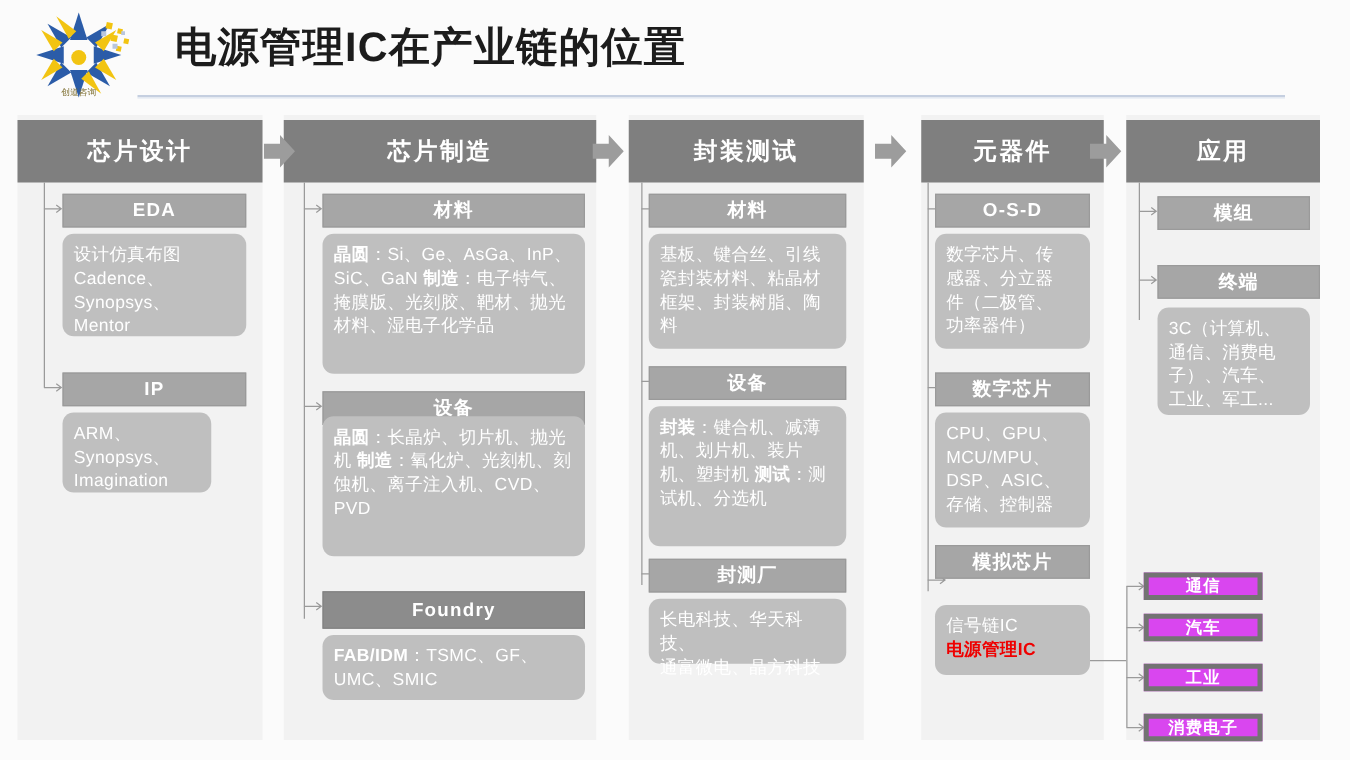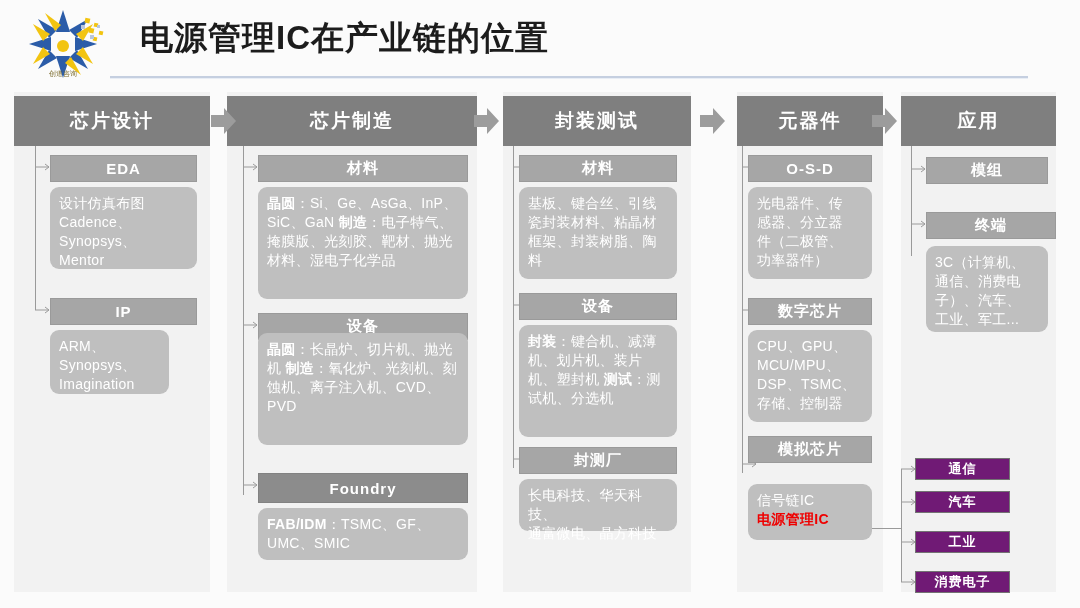--- a/index.html
+++ b/index.html
@@ -44,24 +44,24 @@
   .subhead.dark{background:#8c8c8c;border-color:#828282;}
   .detail{
     position:absolute;background:#bfbfbf;color:#ffffff;
     border-radius:9px;
     font-size:14px;line-height:19px;
     padding:7px 9px;box-sizing:border-box;
     letter-spacing:0.3px;
   }
   .detail .hl{color:#ef0000;font-weight:bold;}
   .leaf{
-    position:absolute;background:#701a75;color:#ffffff;
+    position:absolute;background:#d946ef;color:#ffffff;
     font-size:13px;font-weight:bold;
     display:flex;align-items:center;justify-content:center;
-    border:1px solid #737373;box-sizing:border-box;
+    border:4px solid #737373;box-sizing:border-box;
     letter-spacing:1px;
   }
   .connh{position:absolute;background:#9a9a9a;height:1px;}
   .connv{position:absolute;background:#9a9a9a;width:1px;}
   .tick{position:absolute;}
   .tick svg{display:block;}
 </style>
 </head>
 <body>
 
@@ -256,31 +256,31 @@
       </svg>
   </div>
   <div class="tick" style="left:742px;top:375px;">
     <svg width="18" height="10" viewBox="0 0 18 10">
         <path d="M0,5 L14,5 M10,2 L14,5 L10,8" stroke="#9a9a9a" fill="none" stroke-width="1"></path>
       </svg>
   </div>
 
   <div class="subhead" style="left:748px;top:71px;width:124px;height:27px;">O-S-D</div>
   <div class="detail" style="left:748px;top:103px;width:124px;height:92px;">
-    <div>光电器件、传</div>
+    <div>数字芯片、传</div>
     <div>感器、分立器</div>
     <div>件（二极管、</div>
     <div>功率器件）</div>
   </div>
 
   <div class="subhead" style="left:748px;top:214px;width:124px;height:27px;">数字芯片</div>
   <div class="detail" style="left:748px;top:246px;width:124px;height:92px;">
     <div>CPU、GPU、</div>
     <div>MCU/MPU、</div>
-    <div>DSP、TSMC、</div>
+    <div>DSP、ASIC、</div>
     <div>存储、控制器</div>
   </div>
 
   <div class="subhead" style="left:748px;top:352px;width:124px;height:27px;">模拟芯片</div>
   <div class="detail" style="left:748px;top:400px;width:124px;height:56px;">
     <div>信号链IC</div>
     <div class="hl">电源管理IC</div>
   </div>
 
   <div class="connv" style="left:911px;top:62px;height:110px;"></div>

